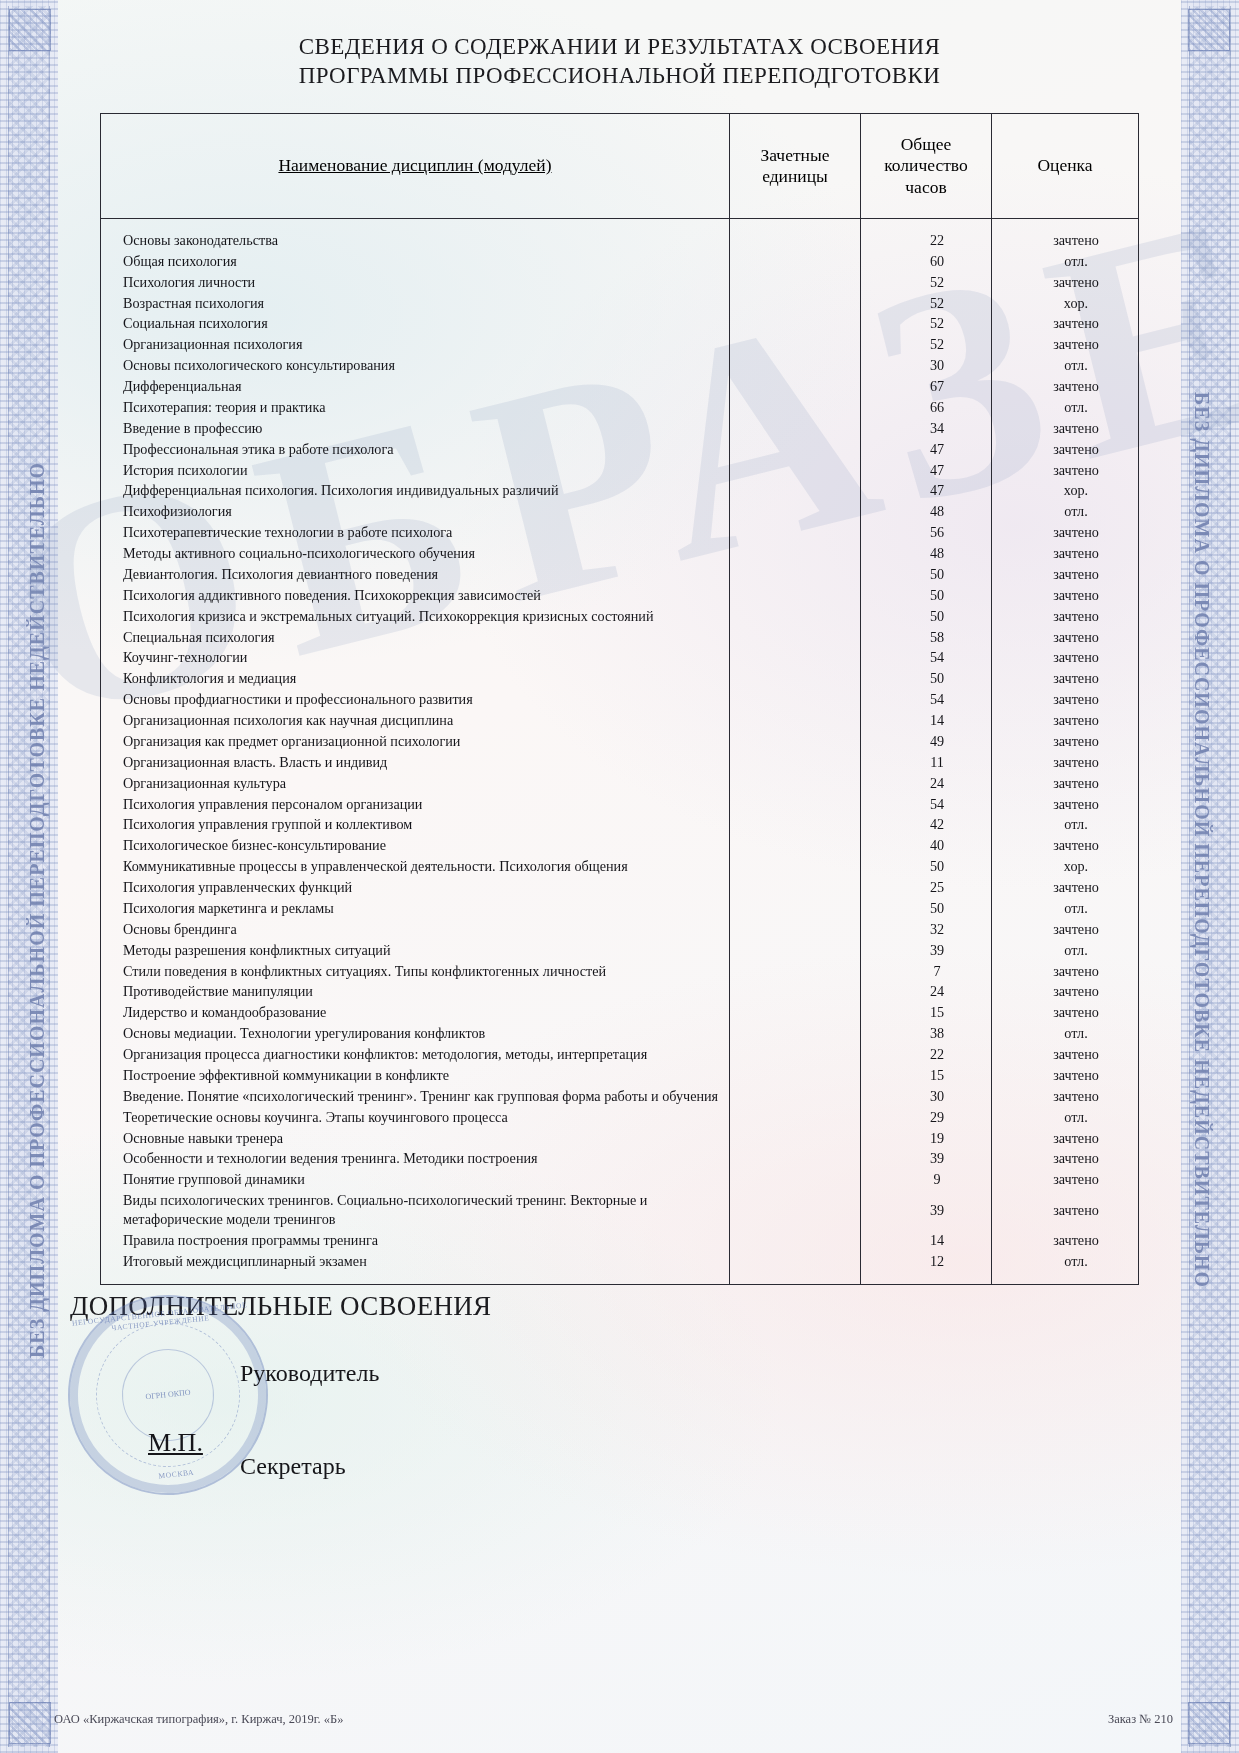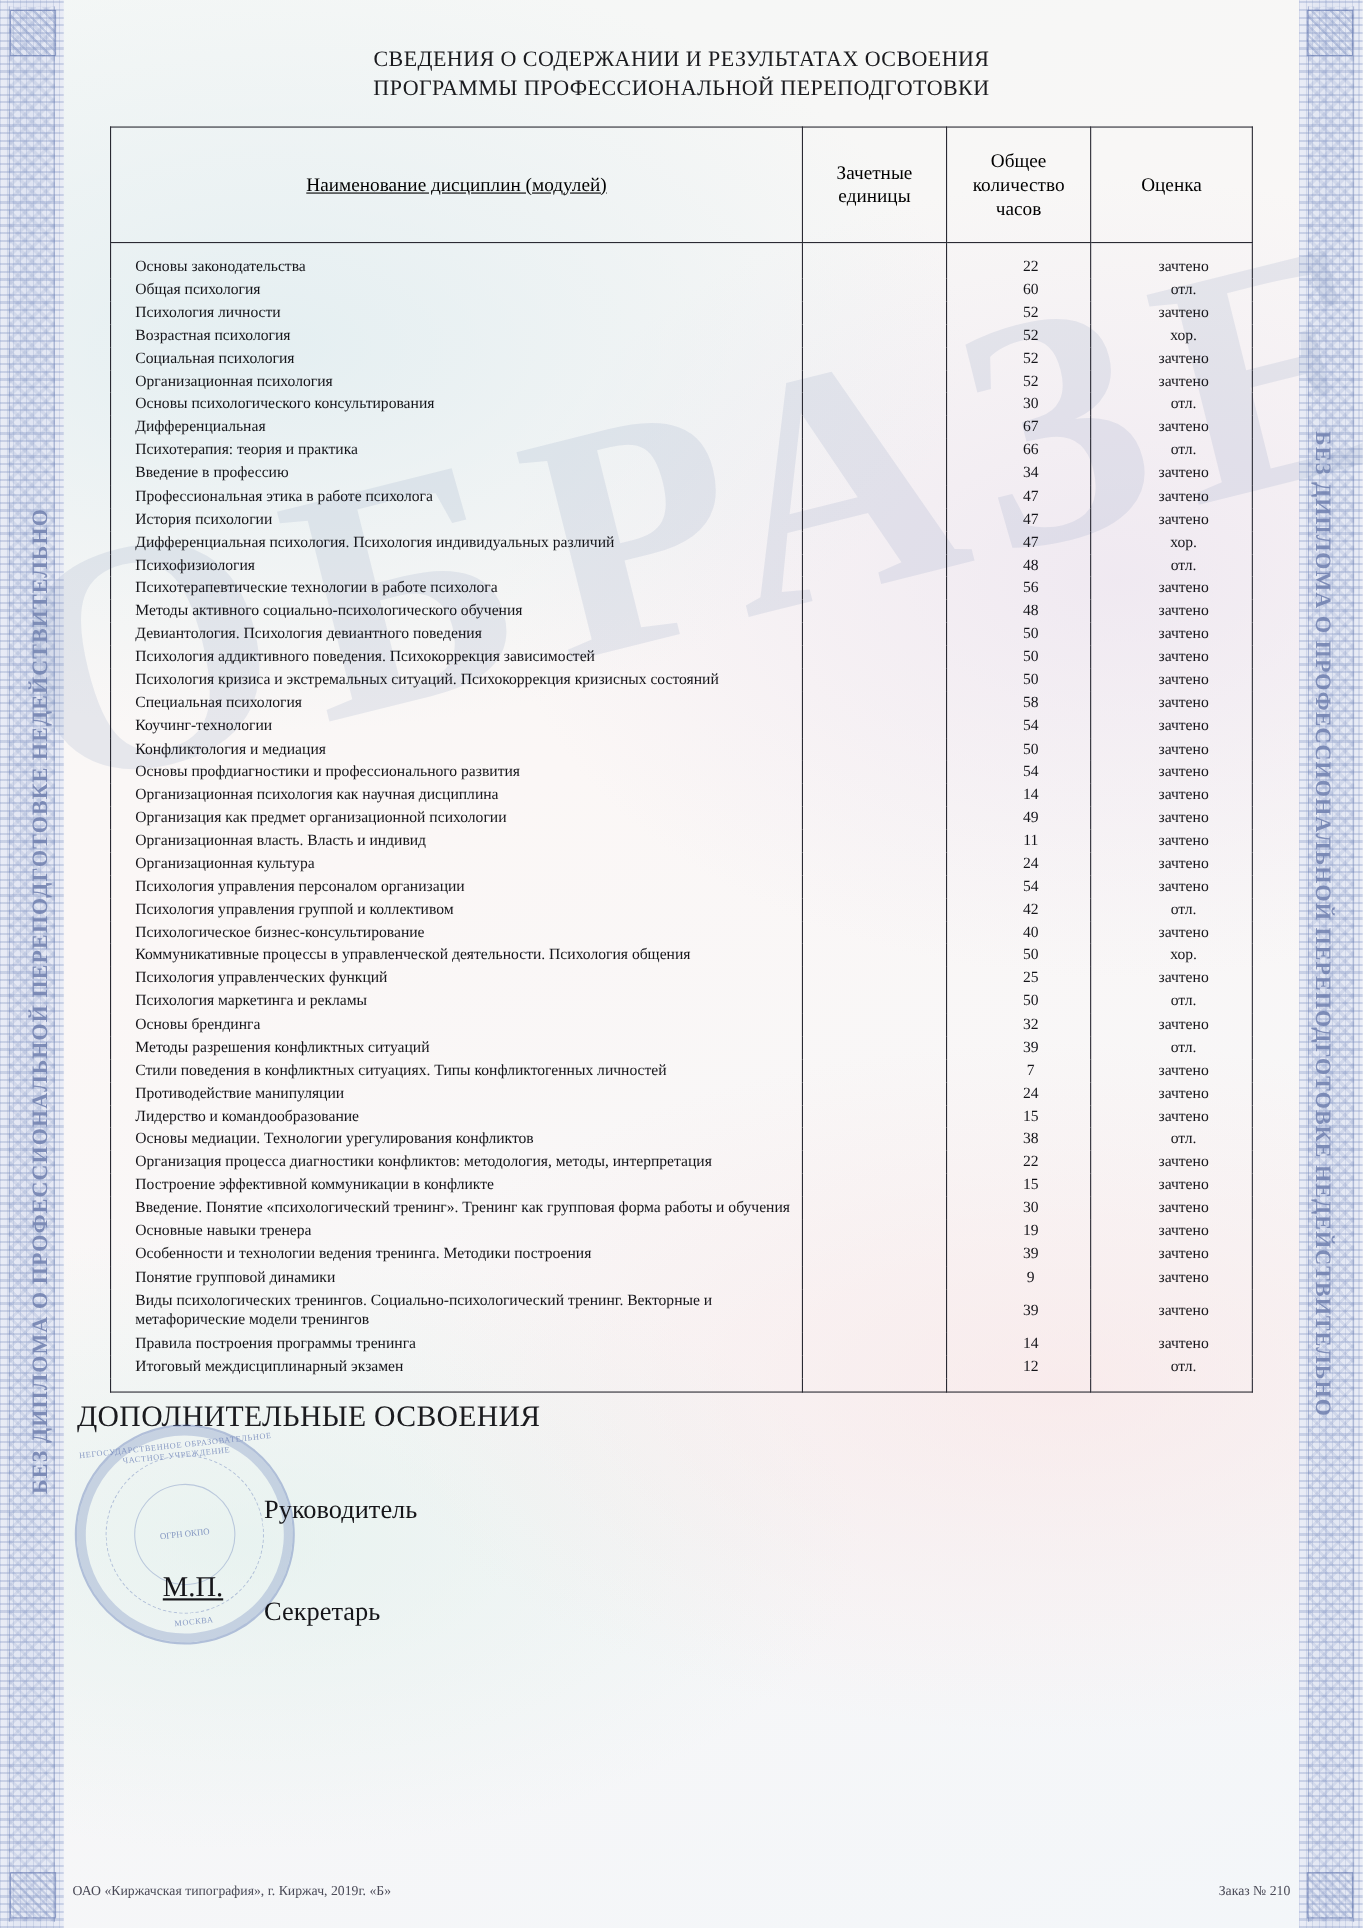--- a/index.html
+++ b/index.html
@@ -103,23 +103,23 @@
 
   .content {
     position: absolute;
     left: 62px;
     right: 62px;
     top: 0;
     bottom: 0;
   }
 
   h1.title {
-    margin: 42px 0 0 0;
+    margin: 32px 0 0 0;
     text-align: center;
-    font-size: 20px;
+    font-size: 23px;
     line-height: 1.28;
     font-weight: normal;
     letter-spacing: .4px;
     color: #1b1b1f;
   }
 
   table.grades {
     margin: 22px auto 0 auto;
     width: 1002px;
     border-collapse: collapse;
@@ -229,21 +229,21 @@
     position: absolute;
     left: 148px;
     top: 1428px;
     font-size: 26px;
     color: #16161a;
     text-decoration: underline;
   }
 
   .footer {
     position: absolute;
-    left: 66px;
+    left: 54px;
     right: 66px;
     bottom: 26px;
     display: flex;
     justify-content: space-between;
     font-size: 12.5px;
     color: #4a4a57;
   }
 </style>
 </head>
 <body>
@@ -525,20 +525,26 @@
             <td class="v-hours">15</td>
             <td class="v-mark">зачтено</td>
           </tr>
           <tr>
             <td class="v-name">Введение. Понятие «психологический тренинг». Тренинг как групповая форма работы и обучения</td>
             <td class="v-units"></td>
             <td class="v-hours">30</td>
             <td class="v-mark">зачтено</td>
           </tr>
           <tr>
+            <td class="v-name">Теоретические основы коучинга. Этапы коучингового процесса</td>
+            <td class="v-units"></td>
+            <td class="v-hours">29</td>
+            <td class="v-mark">отл.</td>
+          </tr>
+          <tr>
             <td class="v-name">Основные навыки тренера</td>
             <td class="v-units"></td>
             <td class="v-hours">19</td>
             <td class="v-mark">зачтено</td>
           </tr>
           <tr>
             <td class="v-name">Особенности и технологии ведения тренинга. Методики построения</td>
             <td class="v-units"></td>
             <td class="v-hours">39</td>
             <td class="v-mark">зачтено</td>

